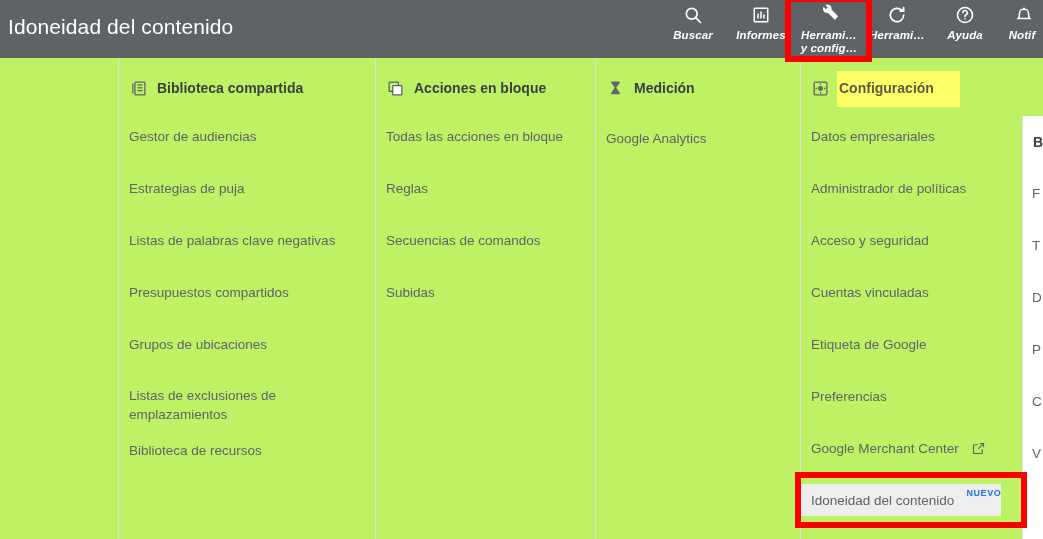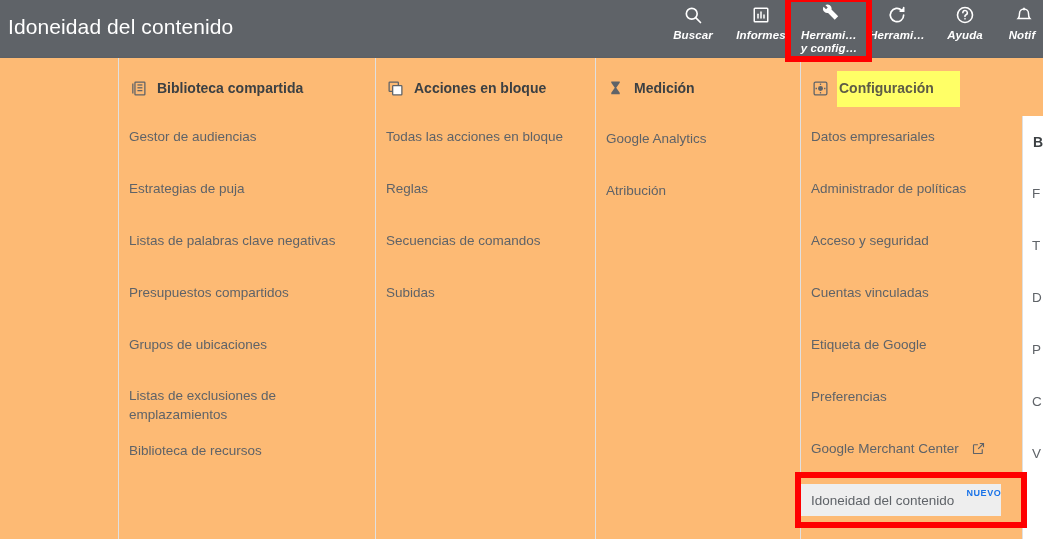--- a/index.html
+++ b/index.html
@@ -52,21 +52,21 @@
     position: absolute; border: 6px solid #ff0000;
     pointer-events: none; z-index: 40;
   }
   #annot-tools { left: 785px; top: -4px; width: 87px; height: 66px; }
   #annot-item  { left: 795px; top: 472px; width: 232px; height: 56px; }
 
   
   .menu-panel {
     position: absolute; left: 0; top: 58px;
     width: 1043px; height: 481px;
-    background: #fdba74;
+    background: #bef264;
     box-shadow: 0 1px 3px rgba(0,0,0,.15);
   }
   .col {
     position: absolute; top: 0; height: 481px;
     border-left: 1px solid #e0e0e0;
   }
   .col-header {
     display: flex; align-items: center; gap: 9px;
     height: 28px; margin-top: 16px; padding-left: 10px;
     position: relative;
@@ -298,23 +298,20 @@
         <span class="ch-icon">
           <svg width="17" height="17" viewBox="0 0 24 24" fill="#5f6368">
             <path d="M6 2h12v2l-5 7 5 7v2H6v-2l5-7-5-7z"></path>
           </svg>
         </span>
         <span class="ch-text">Medición</span>
       </div>
       <div style="margin-top:18px;">
         <div class="menu-item" style="margin-top:20px;">
             <span>Google Analytics</span>
-          </div>
-        <div class="menu-item" style="margin-top:20px;">
-            <span>Atribución</span>
           </div>
       </div>
     </div>
 
     <div class="col" style="left:800px; width:222px;">
       <div class="col-header hl">
         <span class="ch-hl"></span>
         <span class="ch-icon">
           <svg width="17" height="17" viewBox="0 0 24 24" fill="none" stroke="#5f6368" stroke-width="1.8">
             <rect x="3" y="3" width="18" height="18" rx="2"></rect>

